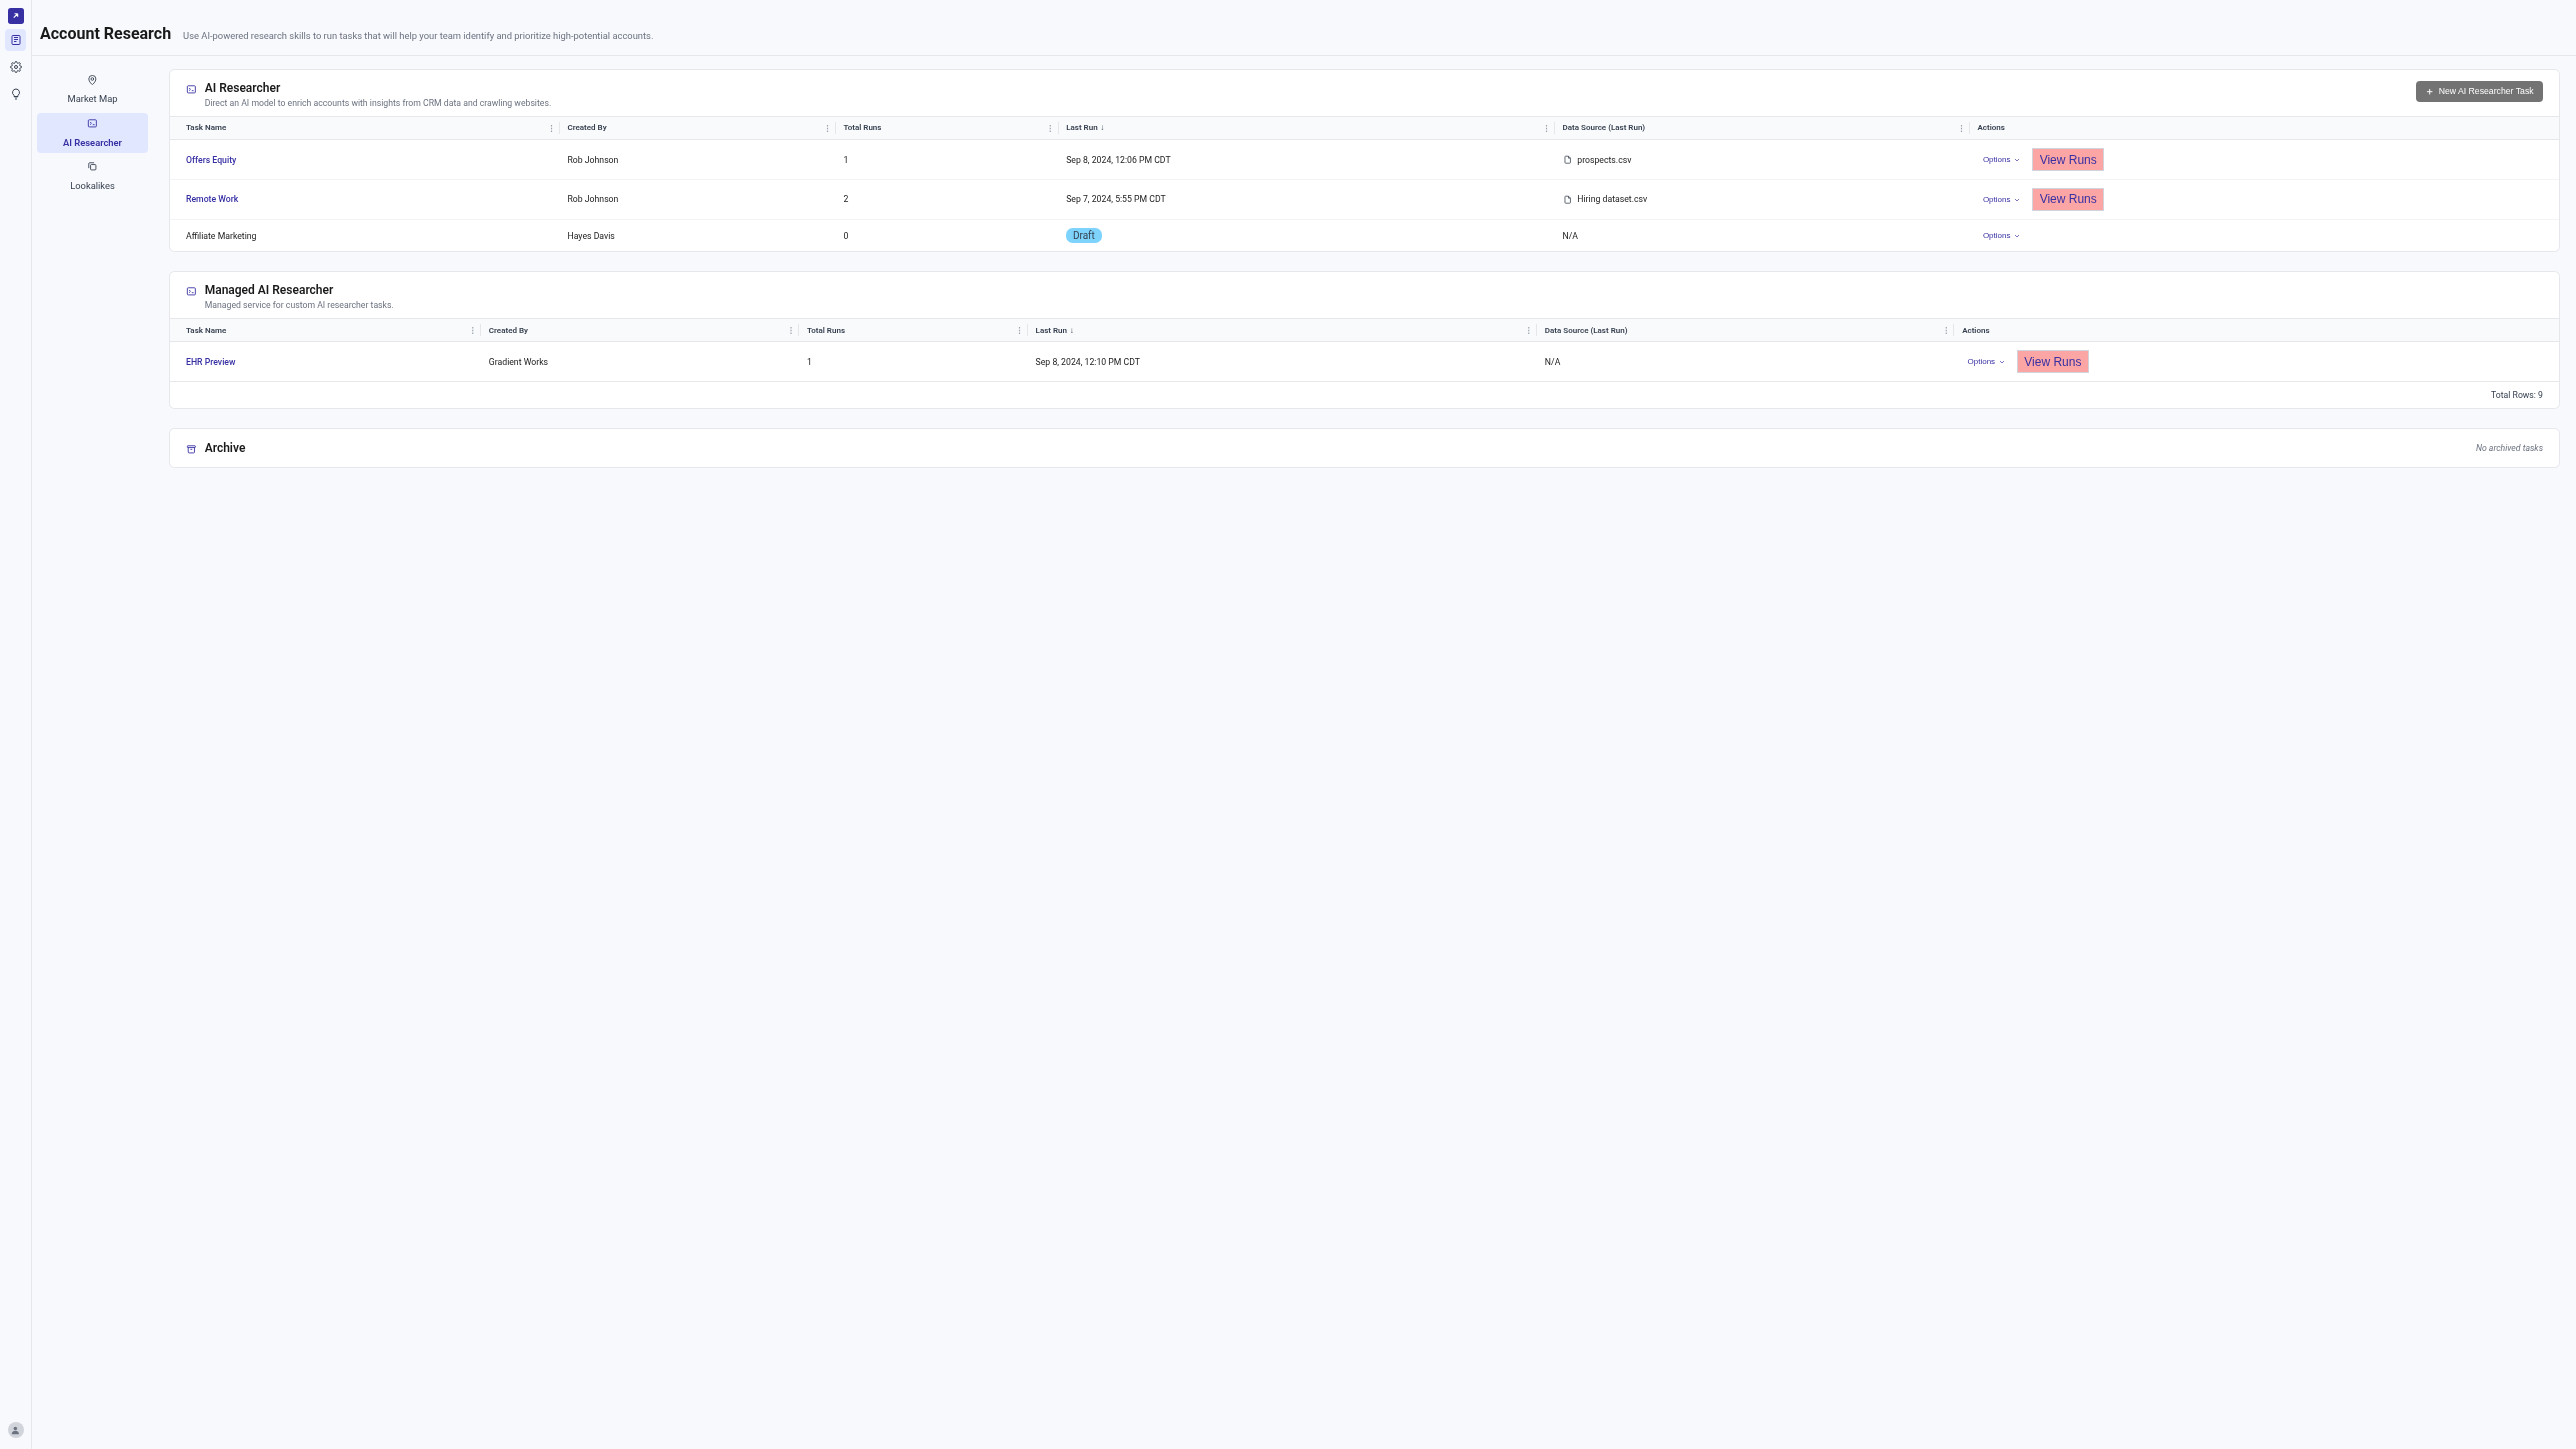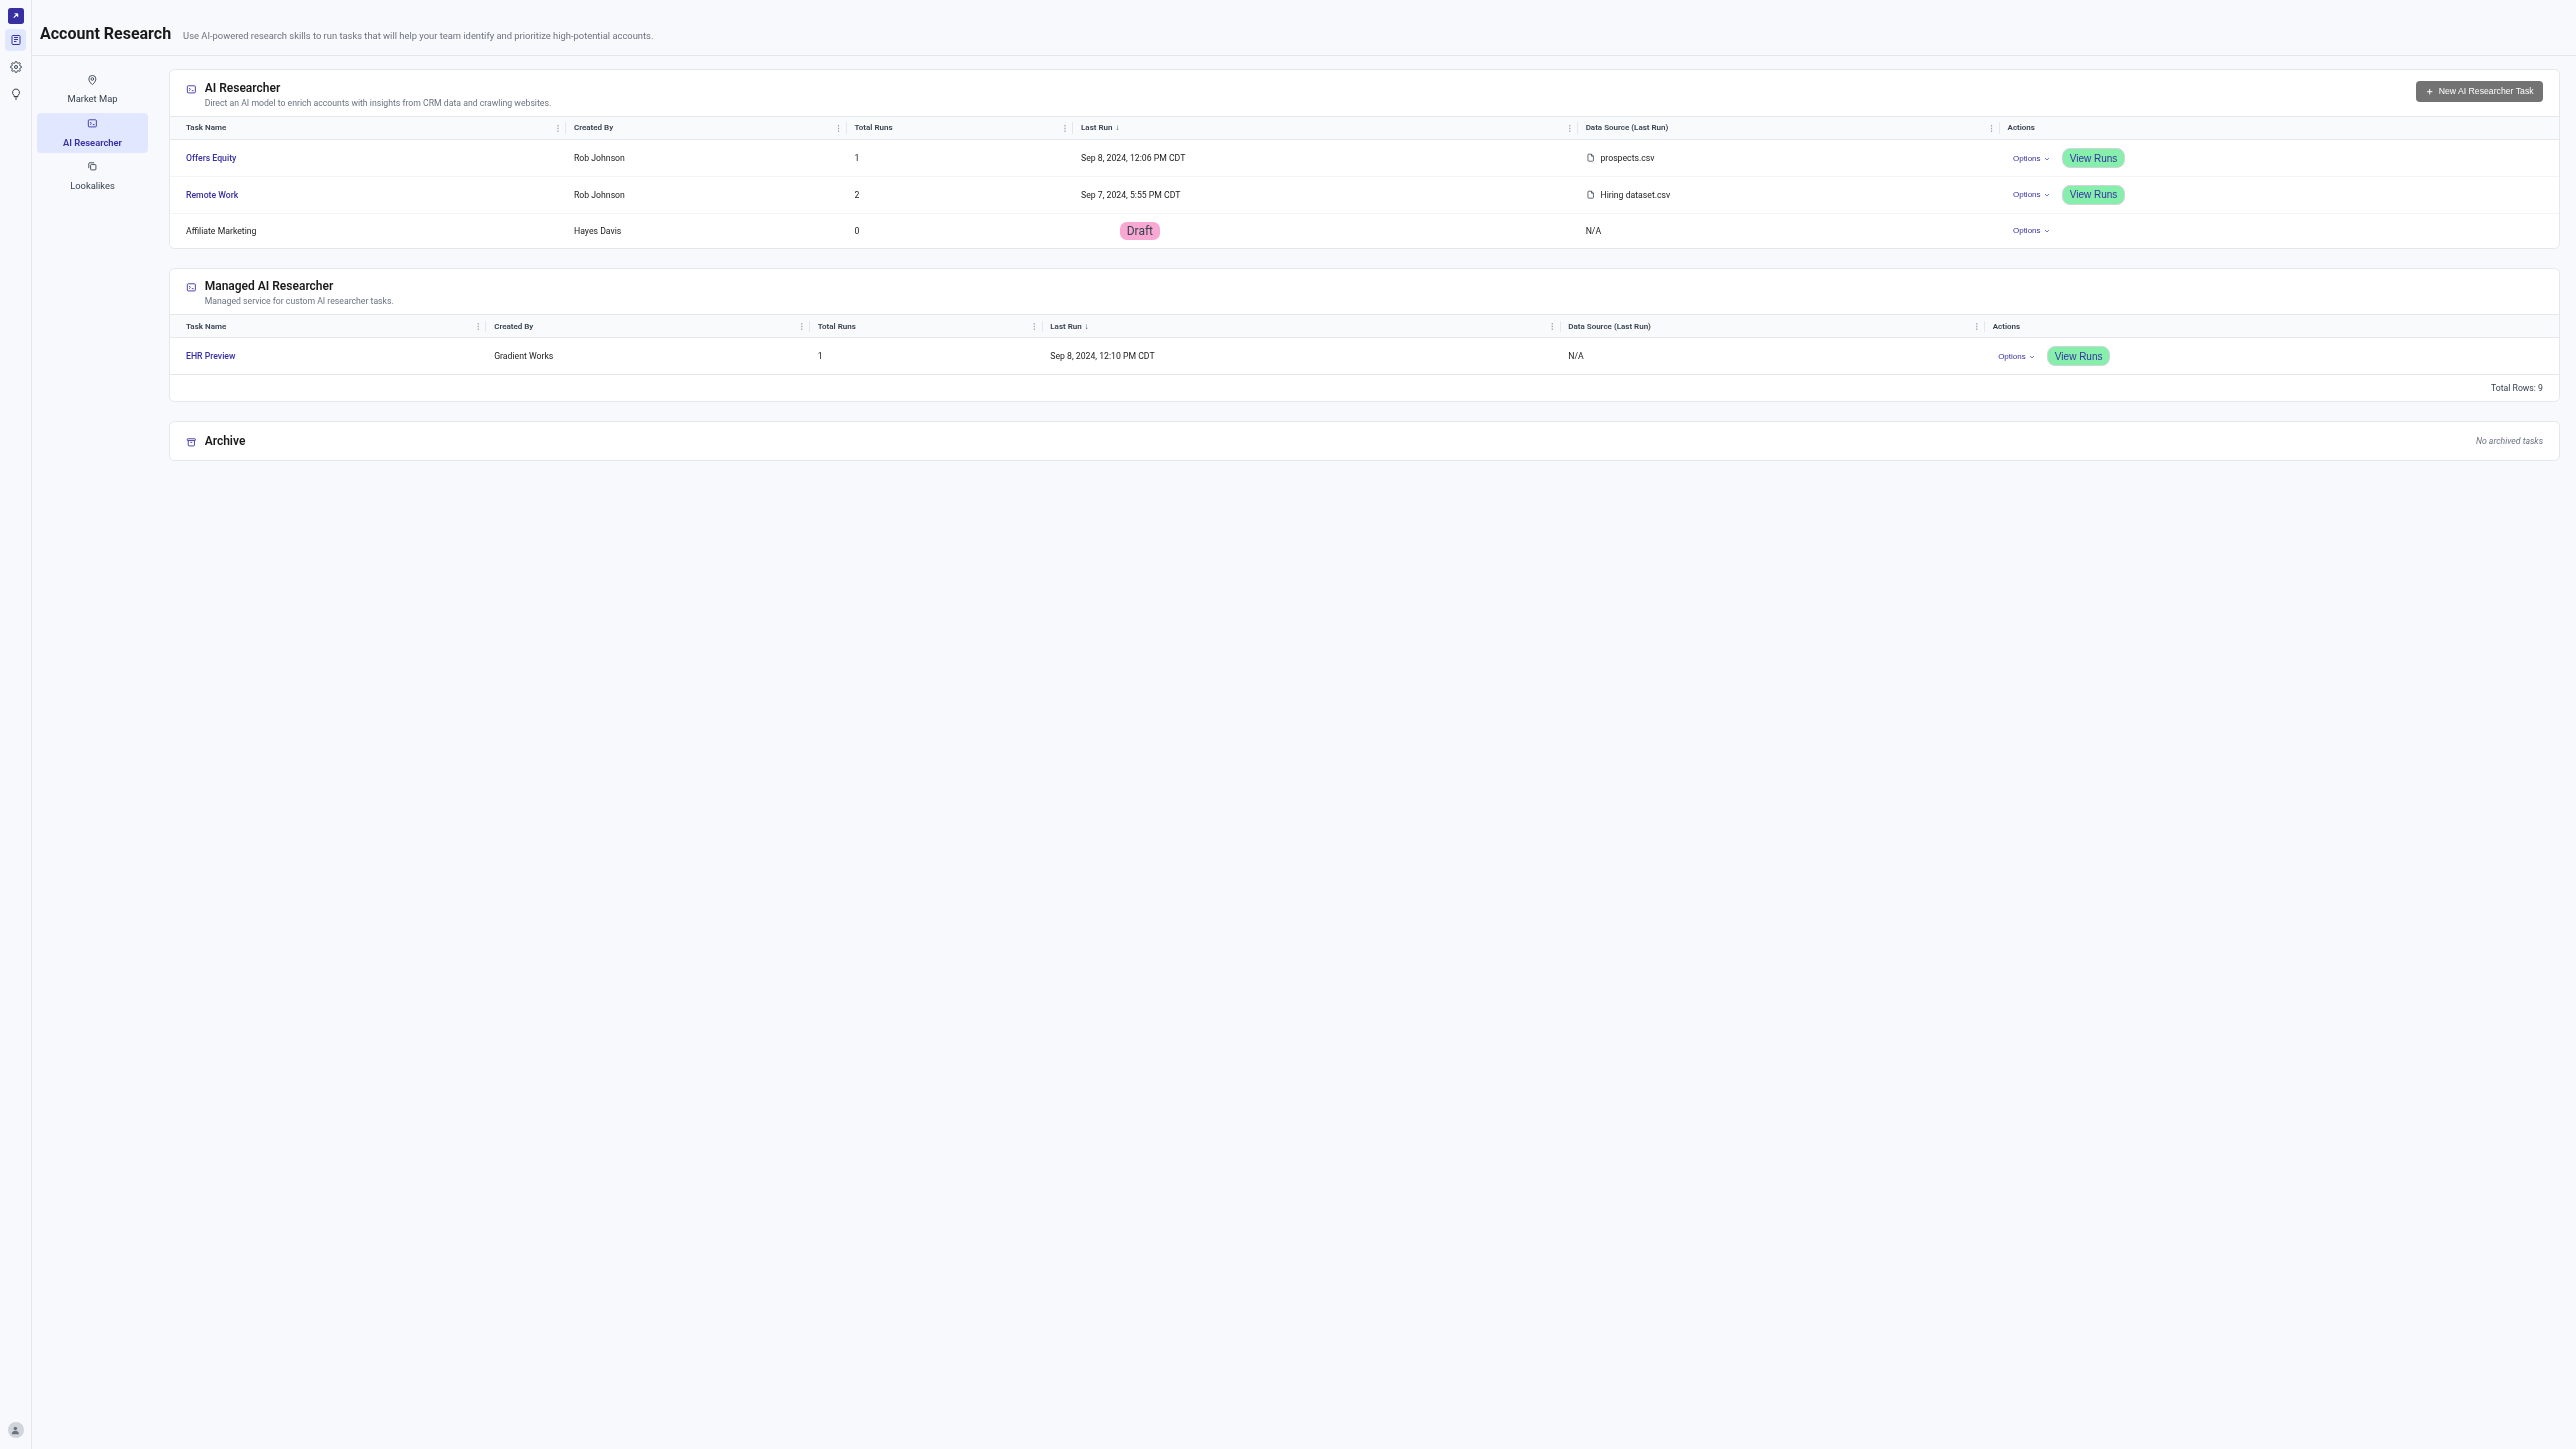--- a/index.html
+++ b/index.html
@@ -21,33 +21,33 @@
 .sidebar-item.active { background: #e0e7ff; color: #3730a3; font-weight: 600; }
 .sidebar-item .icon { width: 10.7px; height: 10.7px; display:flex; align-items:center; justify-content:center; }
 .content { flex: 1; padding: 13.4px 16px; display: flex; flex-direction: column; gap: 19px; }
 .card { background: #fff; border: 0.7px solid #e5e7eb; border-radius: 5.4px; overflow: hidden; }
 .card-header { padding: 10.7px 16px 8px 16px; display: flex; align-items: flex-start; justify-content: space-between; }
 .card-title-wrap { display: flex; gap: 8px; align-items: flex-start; }
 .card-title-wrap .icon { width: 10.7px; height: 10.7px; color: #3730a3; margin-top: 2.7px; }
 .card-title { font-size: 12px; font-weight: 600; }
 .card-subtitle { color: #6b7280; font-size: 8.7px; margin-top: 2.7px; }
 .btn-primary { background: #737373; color: #fff; padding: 5.4px 9.4px; border: none; border-radius: 4px; font-size: 8.7px; font-weight: 500; display: flex; align-items: center; gap: 4px; cursor: pointer; }
-.btn-outline { background: #86efac; color: #3730a3; border: 0.7px solid #d1d5db; padding: 3.4px 6.7px; border-radius: 8px; font-size: 10px; font-weight: 500; cursor: pointer; }
+.btn-outline { background: #fca5a5; color: #3730a3; border: 0.7px solid #d1d5db; padding: 3.4px 6.7px; border-radius: 0; font-size: 12px; font-weight: 500; cursor: pointer; }
 .btn-text { background: none; color: #3730a3; border: none; font-size: 8px; font-weight: 500; display: flex; align-items: flex-end; gap: 2.7px; cursor: pointer; padding: 3.4px 5.4px; }
 table { width: 100%; border-collapse: collapse; }
 thead { background: #f9fafb; }
 th { text-align: left; font-size: 8px; font-weight: 600; color: #374151; padding: 6.7px 8px; border-top: 0.7px solid #e5e7eb; border-bottom: 0.7px solid #e5e7eb; position: relative; }
 th:first-child { padding-left: 16px; }
 th .kebab { position: absolute; right: 4px; top: 50%; transform: translateY(-50%); color: #9ca3af; cursor: pointer; }
 th .divider { position: absolute; right: 0; top: 25%; height: 50%; width: 0.7px; background: #e5e7eb; }
 td { padding: 8px; font-size: 8.7px; border-bottom: 0.7px solid #f3f4f6; vertical-align: middle; }
 td:first-child { padding-left: 16px; }
 tbody tr:last-child td { border-bottom: none; }
 .link { color: #3730a3; font-weight: 500; cursor: pointer; }
-.draft-badge { background: #f9a8d4; color: #374151; padding: 2px 6.7px; border-radius: 6.7px; font-size: 12px; display: inline-block; margin-left: 39px; }
+.draft-badge { background: #7dd3fc; color: #374151; padding: 2px 6.7px; border-radius: 6.7px; font-size: 10px; display: inline-block; }
 .file-cell { display: flex; align-items: center; gap: 5.4px; }
 .file-icon { width: 9.4px; height: 9.4px; color: #374151; }
 .actions-cell { display: flex; gap: 5.4px; align-items: center; justify-content: flex-start; }
 .table-footer { text-align: right; padding: 8px 16px; font-size: 8.7px; color: #374151; border-top: 0.7px solid #e5e7eb; }
 .archive-header { display:flex; align-items:center; justify-content:space-between; padding: 12px 16px; }
 .archive-empty { color:#6b7280; font-style: italic; font-size: 8.7px; }
 .sort-arrow { display:inline-block; margin-left:2.7px; }
 svg { display: block; }
 </style>
 </head>

